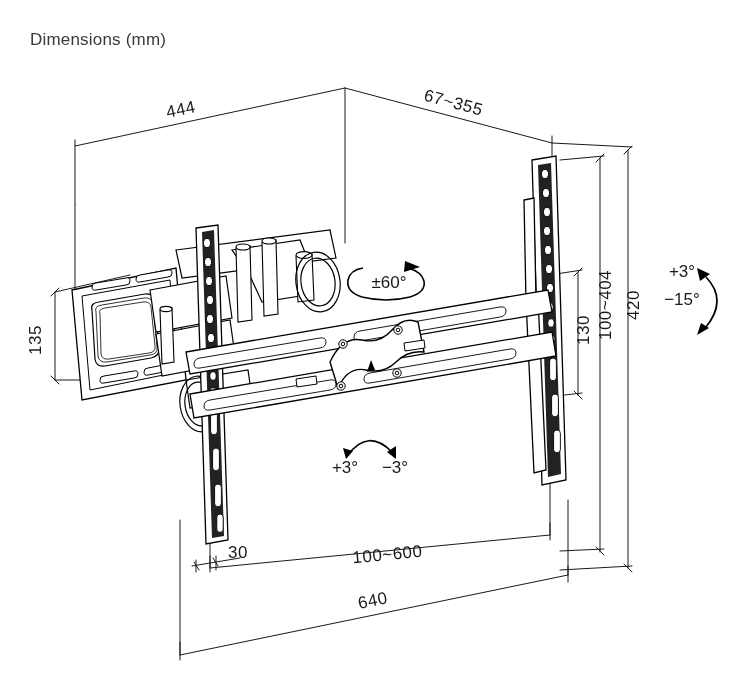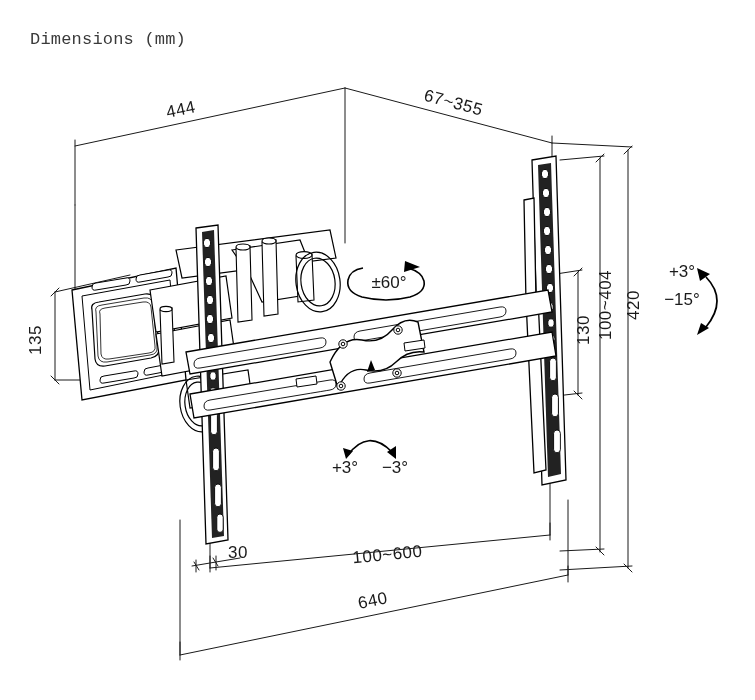--- a/index.html
+++ b/index.html
@@ -21,21 +21,21 @@
     top: 0;
     width: 755px;
     height: 700px;
   }
   .title {
     position: absolute;
     left: 30px;
     top: 30px;
     font-size: 17px;
     color: #3a3a3a;
-    font-family: Liberation Mono, monospace;
+    font-family: Liberation Sans, sans-serif;
     letter-spacing: 0.2px;
     white-space: nowrap;
   }
   svg text {
     font-family: "Liberation Sans", sans-serif;
     fill: #1a1a1a;
   }
   .dimtext {
     font-size: 17px;
     letter-spacing: 0.5px;

